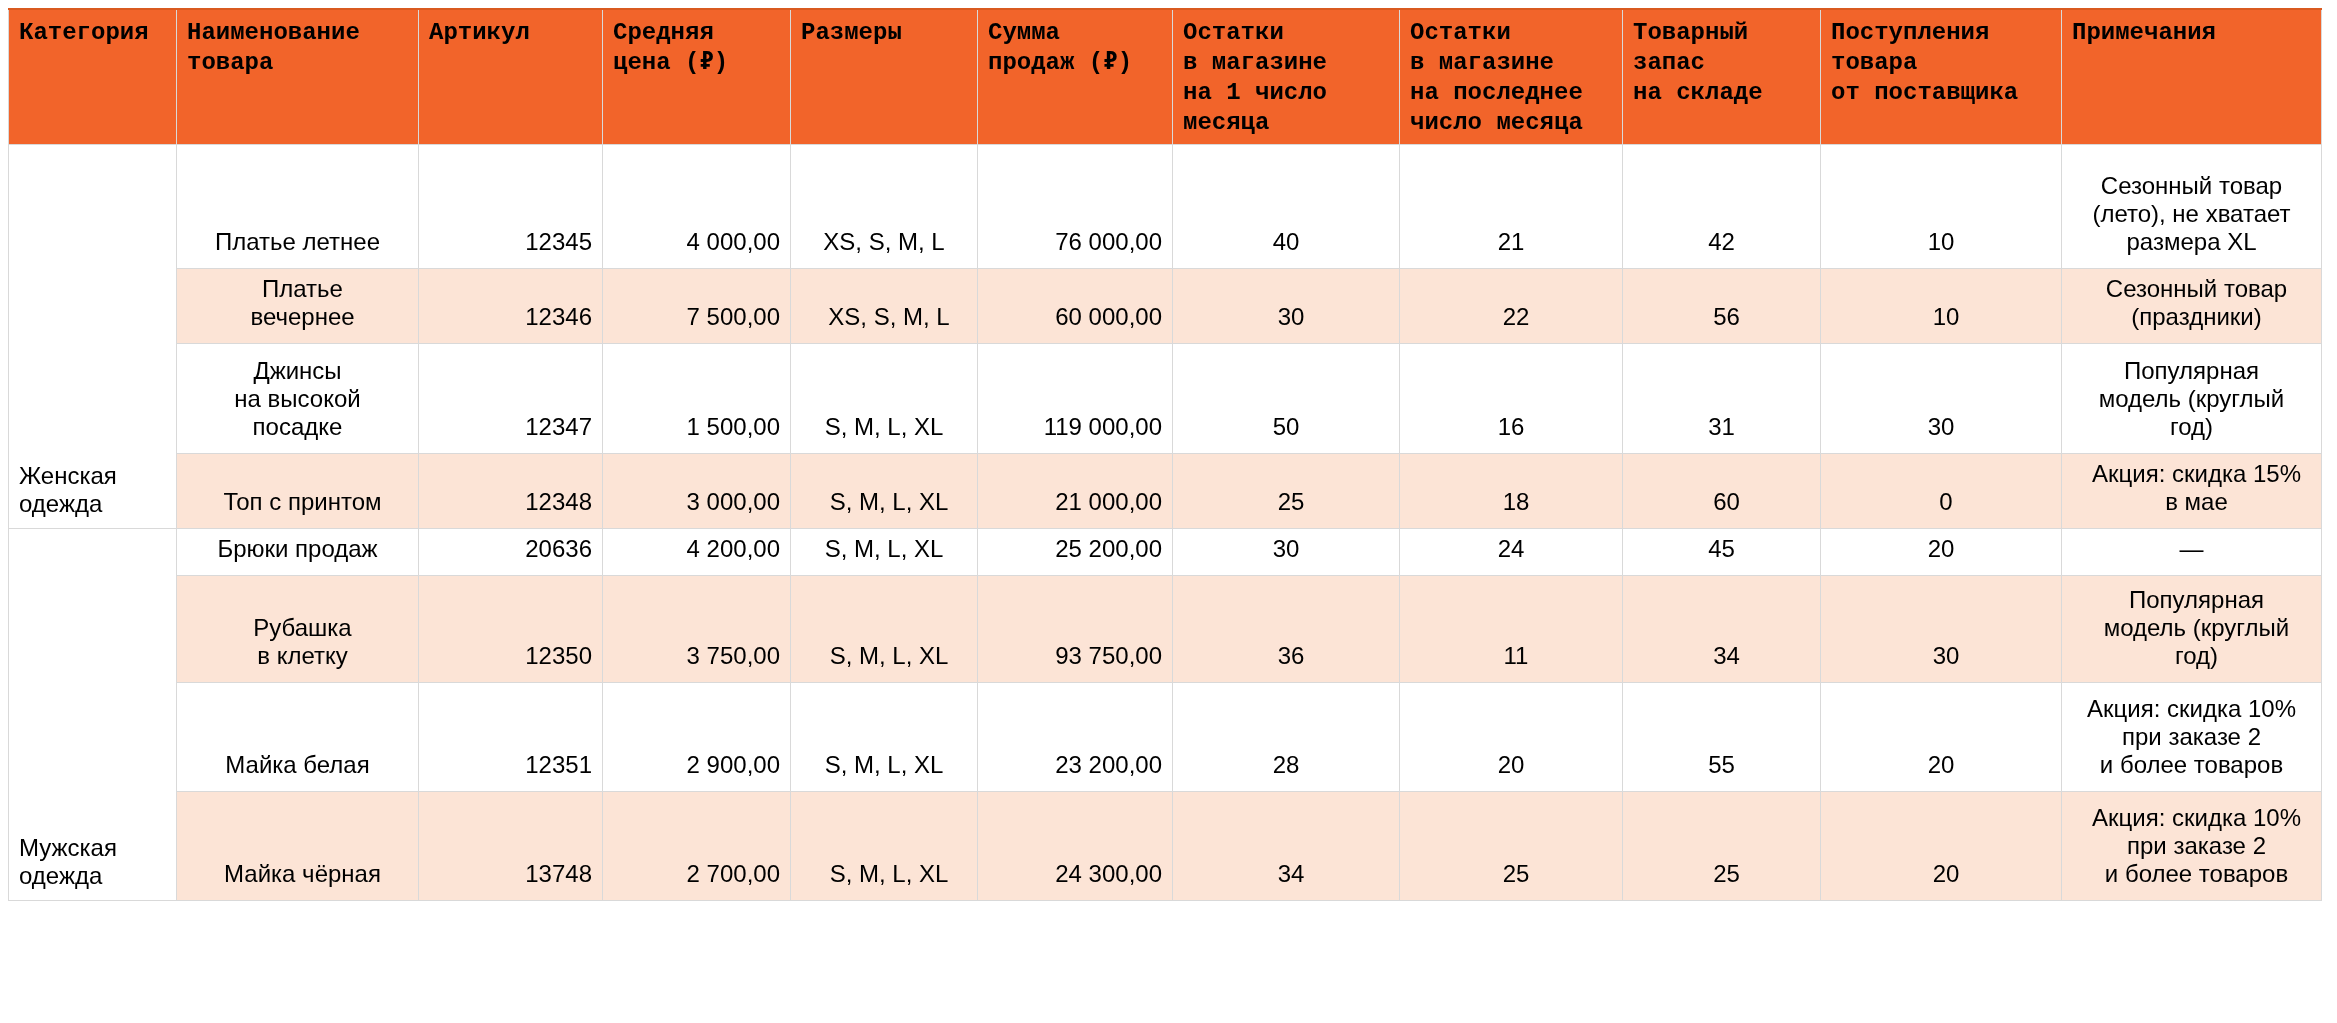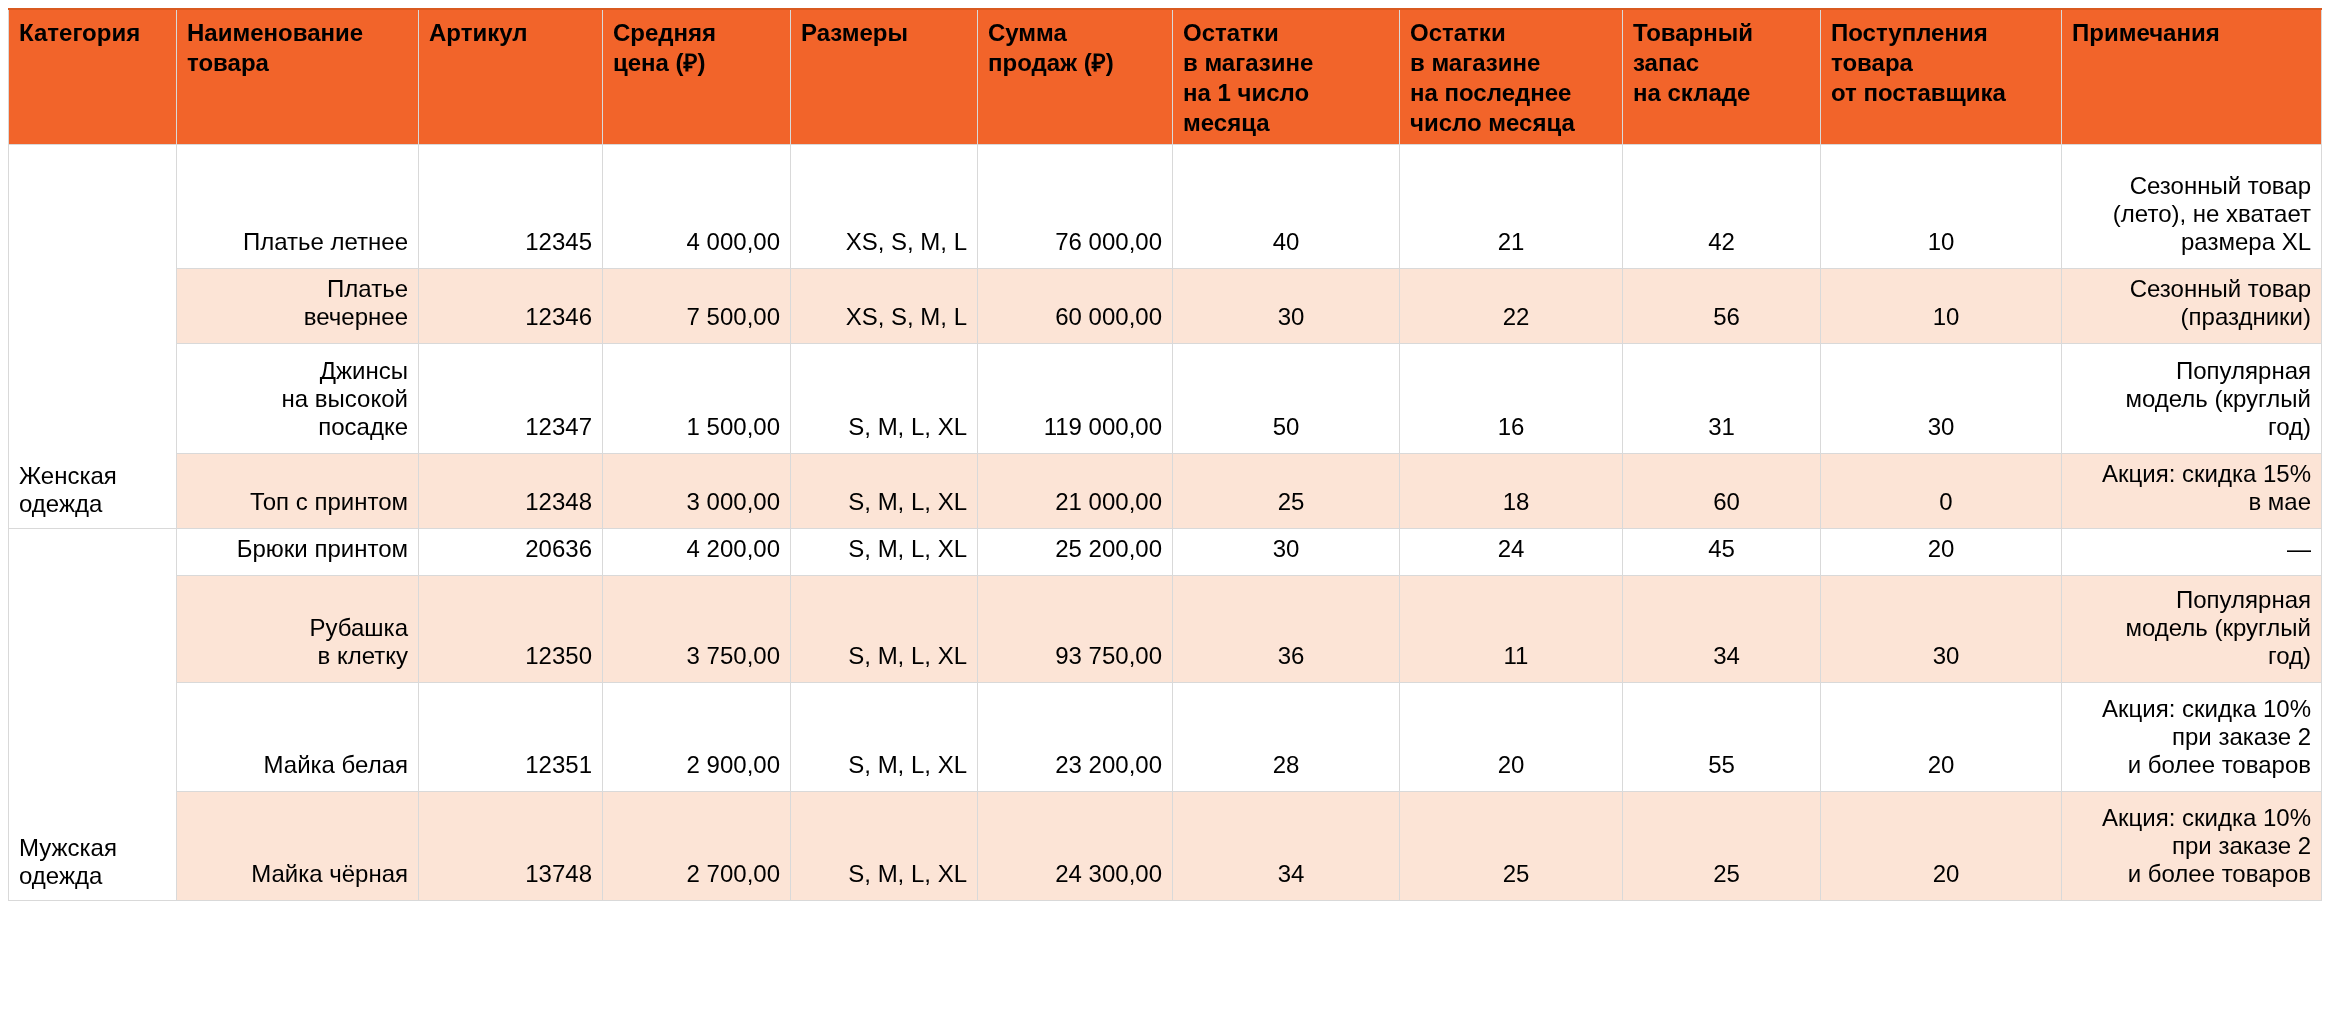--- a/index.html
+++ b/index.html
@@ -17,21 +17,21 @@
   table.inv {
     border-collapse: collapse;
     table-layout: fixed;
   }
   table.inv th, table.inv td {
     border: 1px solid var(--border, #d9d9d9);
     overflow: hidden;
     box-sizing: border-box;
   }
   
-  table.inv thead tr { height: 127px; }
+  table.inv thead tr { height: 127px; font-family: Liberation Mono, monospace; }
   table.inv thead th {
     background: var(--header-bg, #f2642a);
     color: var(--header-text, #000);
     font-weight: bold;
     font-size: 24px;
     line-height: 1.25;
     text-align: left;
     vertical-align: top;
     padding: 8px 6px 6px 10px;
     white-space: pre-line;
@@ -40,21 +40,21 @@
   
   table.inv tbody td {
     background: var(--row-plain, #ffffff);
     font-size: 24px;
     line-height: 1.17;
     vertical-align: bottom;
     padding: 6px 10px 12px 10px;
     white-space: pre-line;
   }
   table.inv tbody td.shaded { background: var(--row-shaded, #fce4d6); padding-left: 20px; }
-  table.inv tbody td.al { text-align: right; }
+  table.inv tbody td.al { text-align: center; }
   table.inv tbody td.ar { text-align: right; }
   table.inv tbody td.ac { text-align: center; }
   table.inv tbody td.cat {
     background: var(--row-plain, #ffffff);
     text-align: left;
     vertical-align: bottom;
     padding: 6px 6px 10px 10px;
   }
 </style>
 </head>
@@ -159,21 +159,21 @@
           <td class="ac shaded">25</td>
           <td class="ac shaded">18</td>
           <td class="ac shaded">60</td>
           <td class="ac shaded">0</td>
           <td class="al shaded">Акция: скидка 15%
 в мае</td>
         </tr>
         <tr style="height: 45px;">
           <td class="cat" rowspan="4">Мужская
 одежда</td>
-          <td class="al">Брюки принтом</td>
+          <td class="al">Брюки продаж</td>
           <td class="ar">20636</td>
           <td class="ar">4 200,00</td>
           <td class="al">S, M, L, XL</td>
           <td class="ar">25 200,00</td>
           <td class="ac">30</td>
           <td class="ac">24</td>
           <td class="ac">45</td>
           <td class="ac">20</td>
           <td class="al">—</td>
         </tr>

